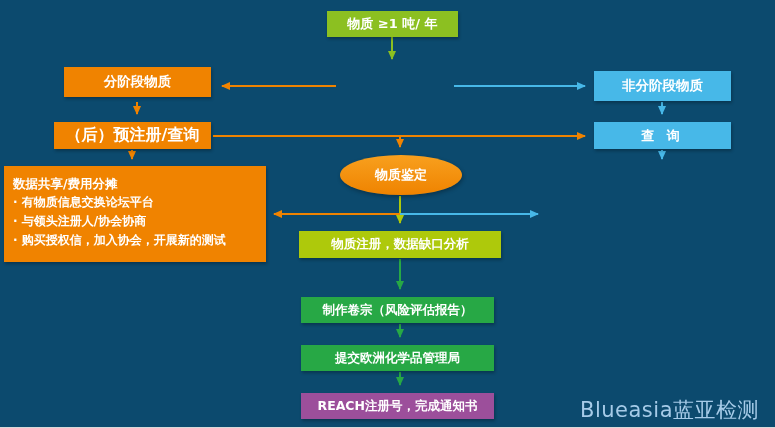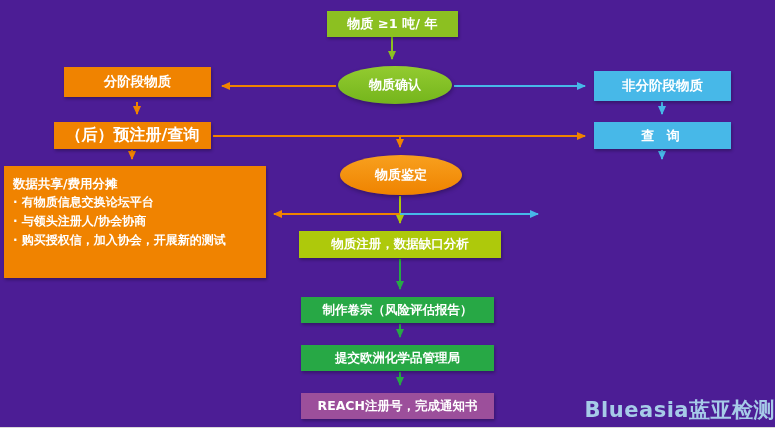--- a/index.html
+++ b/index.html
@@ -1,18 +1,18 @@
 <!DOCTYPE html>
 <html><head>
 <meta charset="utf-8">
 <style>
   * { margin:0; padding:0; box-sizing:border-box; }
   html,body { background:#ffffff; }
   body { font-family:"DejaVu Sans","Liberation Sans",sans-serif; }
-  .canvas { position:relative; width:775px; height:428px; background:#4c1d95; overflow:hidden; }
+  .canvas { position:relative; width:775px; height:428px; background:#0c4a6e; overflow:hidden; }
   svg.arrows { position:absolute; left:0; top:0; pointer-events:none; }
   .node {
     position:absolute; display:flex; align-items:center; justify-content:center;
     color:#fff; font-weight:bold; text-align:center; font-size:13px;
     box-shadow:1px 2px 3px rgba(0,0,0,.28);
   }
   .ellipse { border-radius:50%; box-shadow:1px 2px 4px rgba(0,0,0,.3); }
   .orange { background:#F08300; }
   .blue { background:#47B8E8; }
   .green { background:#8CC021; }
@@ -21,21 +21,21 @@
   .yellowgreen { background:#AEC90B; }
   .darkgreen { background:#27A845; }
   .purple { background:#9C4F9B; }
   .panel {
     position:absolute; color:#fff; font-weight:bold; padding:8px 9px 6px 9px;
     font-size:12px; line-height:1.55; box-shadow:1px 2px 3px rgba(0,0,0,.28);
   }
   .panel .title { font-size:12.5px; }
   .bullet::before { content:"· "; }
   .watermark {
-    position:absolute; right:0; top:396px; font-size:21px; font-weight:bold;
+    position:absolute; right:16px; top:396px; font-size:21px; font-weight:normal;
     color:#A6CBE8; letter-spacing:.5px;
   }
   .bottom-rule { position:absolute; left:0; bottom:0; width:775px; border-top:1px solid #d9d9d9; }
 </style>
 </head>
 <body>
 
 <div class="canvas">
 
   <svg class="arrows" width="775" height="428">
@@ -68,33 +68,32 @@
     <line x1="400" y1="196" x2="400" y2="223" stroke="#AEC90B" stroke-width="2" marker-end="url(#my)"></line>
     <line x1="400" y1="214" x2="274" y2="214" stroke="#F08300" stroke-width="2" marker-end="url(#mo)"></line>
     <line x1="400" y1="214" x2="538" y2="214" stroke="#47B8E8" stroke-width="2" marker-end="url(#mb)"></line>
     <line x1="400" y1="259" x2="400" y2="289" stroke="#27A845" stroke-width="2" marker-end="url(#md)"></line>
     <line x1="400" y1="324" x2="400" y2="337" stroke="#27A845" stroke-width="2" marker-end="url(#md)"></line>
     <line x1="400" y1="372" x2="400" y2="385" stroke="#27A845" stroke-width="2" marker-end="url(#md)"></line>
   </svg>
 
   <div class="node green" style="left:327px;top:11px;width:131px;height:26px;">物质 ≥1 吨/ 年</div>
 
-  <div class="node ellipse green-el" style="left:338px;top:66px;width:114px;height:38px;">物质确认</div>
 
   <div class="node orange" style="left:64px;top:67px;width:147px;height:30px;font-size:13.5px;">分阶段物质</div>
 
   <div class="node blue" style="left:594px;top:71px;width:137px;height:30px;font-size:13.5px;">非分阶段物质</div>
 
   <div class="node orange" style="left:54px;top:122px;width:157px;height:27px;font-size:16px;">（后）预注册/查询</div>
 
   <div class="node blue" style="left:594px;top:122px;width:137px;height:27px;letter-spacing:4px;">查 询</div>
 
   <div class="node ellipse orange-el" style="left:340px;top:155px;width:122px;height:40px;">物质鉴定</div>
 
-  <div class="panel orange" style="left:4px;top:166px;width:262px;height:112px;">
+  <div class="panel orange" style="left:4px;top:166px;width:262px;height:96px;">
     <div class="title">数据共享/费用分摊</div>
     <div class="bullet">有物质信息交换论坛平台</div>
     <div class="bullet">与领头注册人/协会协商</div>
     <div class="bullet">购买授权信，加入协会，开展新的测试</div>
   </div>
 
 
   <div class="node yellowgreen" style="left:299px;top:231px;width:202px;height:27px;font-size:12.5px;">物质注册，数据缺口分析</div>
 
   <div class="node darkgreen" style="left:301px;top:297px;width:193px;height:26px;font-size:12.5px;">制作卷宗（风险评估报告）</div>

